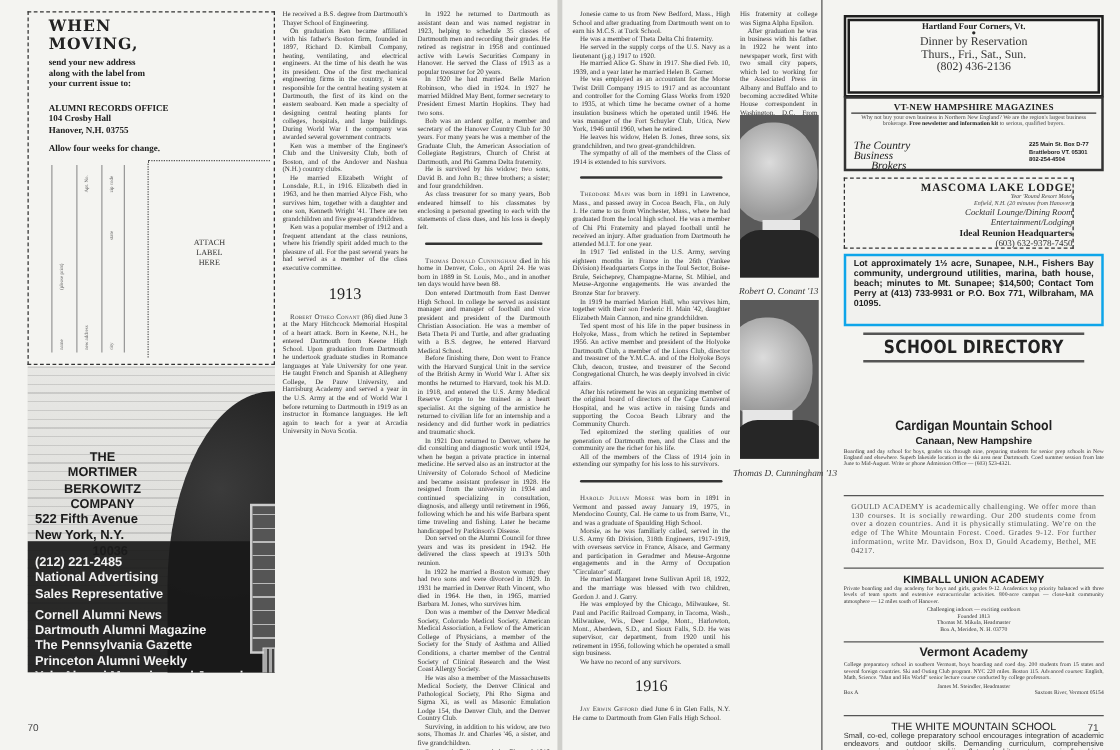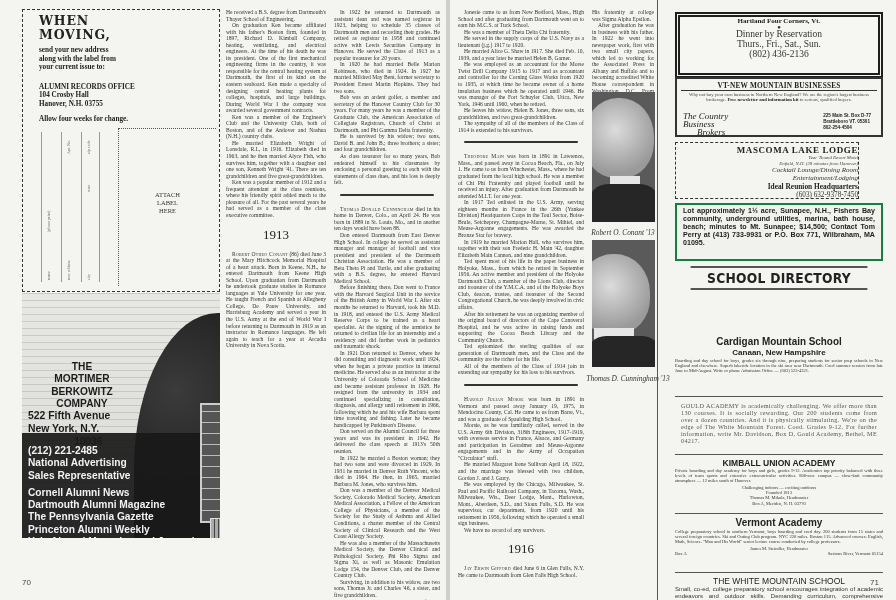--- a/index.html
+++ b/index.html
@@ -64,21 +64,21 @@
   .vtnh .bd { font-size: 4.7px; line-height: 5.4px; text-align: center; color: #444; padding: 1px 8px; }
   .vtnh .bd b { color: #222; }
   .vtnh .logo { position: absolute; left: 6px; top: 33px; font-family: "Liberation Serif", serif; font-size: 9px; line-height: 8px; color: #222; font-style: italic; }
   .vtnh .addr { position: absolute; right: 10px; top: 34px; font-family: "Liberation Sans", sans-serif; font-weight: bold; font-size: 4.6px; line-height: 6px; text-align: left; color: #222; }
   .mascoma { position: absolute; left: 17px; top: 142px; width: 184px; height: 57px; border: 1.5px dashed #333; text-align: right; padding-top: 2px; }
   .mascoma .t1 { font-weight: bold; font-size: 9px; letter-spacing: 0.6px; color: #222; }
   .mascoma .t2 { font-style: italic; font-size: 4.8px; line-height: 5.5px; color: #444; }
   .mascoma .t3 { font-style: italic; font-size: 7px; line-height: 8.4px; color: #333; }
   .mascoma .t4 { font-weight: bold; font-size: 7.4px; line-height: 8.5px; color: #222; }
   .mascoma .t5 { font-size: 7.2px; line-height: 8px; color: #333; }
-  .sunapee { position: absolute; left: 17px; top: 203px; width: 208px; height: 58px; background: #15803d; padding: 2px; }
+  .sunapee { position: absolute; left: 17px; top: 203px; width: 208px; height: 58px; background: #0ea5e9; padding: 2px; }
   .sunapee .inner { background: #f1f1ee; height: 100%; padding: 3px 6px; font-family: "Liberation Sans", sans-serif; font-weight: bold; font-size: 7.1px; line-height: 7.9px; text-align: justify; color: #222; }
   .schooldir { position: absolute; left: 17px; top: 266px; width: 208px; height: 24px; border-top: 2px solid #555; border-bottom: 2px solid #555; text-align: center; font-family: "DejaVu Sans", sans-serif; font-weight: bold; font-size: 14.5px; line-height: 21px; letter-spacing: 0.3px; color: #222; transform: scaleX(0.85); transform-origin: center; }
   .schoolblock { position: absolute; left: 17px; width: 208px; color: #333; }
   .schoolblock .name { text-align: center; font-family: "Liberation Sans", sans-serif; font-weight: bold; color: #222; }
   .schoolblock .body { font-size: 4.5px; line-height: 5.1px; text-align: justify; }
   .schoolblock .center { text-align: center; font-size: 4.5px; line-height: 5.1px; }
   .schoolblock.sep { border-bottom: 1.5px solid #555; margin-top: 40px; }
   .gould .body { font-family: "Liberation Serif", serif; font-size: 6.2px; line-height: 7.1px; letter-spacing: 0.3px; color: #555; }
   .wms .body { font-family: "Liberation Sans", sans-serif; font-size: 6px; line-height: 6.5px; color: #333; }
   .row2 { display: flex; justify-content: space-between; font-size: 4.5px; line-height: 5px; }
@@ -245,21 +245,21 @@
 <div class="ads">
   <div class="casey">
     <div class="t2">Hartland Four Corners, Vt.</div>
     <div class="dot">●</div>
     <div class="t3">Dinner by Reservation</div>
     <div class="t3">Thurs., Fri., Sat., Sun.</div>
     <div class="t3">(802) 436-2136</div>
   </div>
 
   <div class="vtnh">
-    <div class="hd">VT-NEW MOUNTAIN BUSINESSES</div>
+    <div class="hd">VT-NEW HAMPSHIRE MAGAZINES</div>
     <div class="bd">
       <span>Why not buy your own business in Northern New England? We are the region's largest business brokerage.</span>
       <b>Free newsletter and information kit</b>
       <span>to serious, qualified buyers.</span>
     </div>
     <div class="logo">
       <div>The Country</div>
       <div>Business</div>
       <div style="padding-left:14px">Brokers</div>
     </div>

